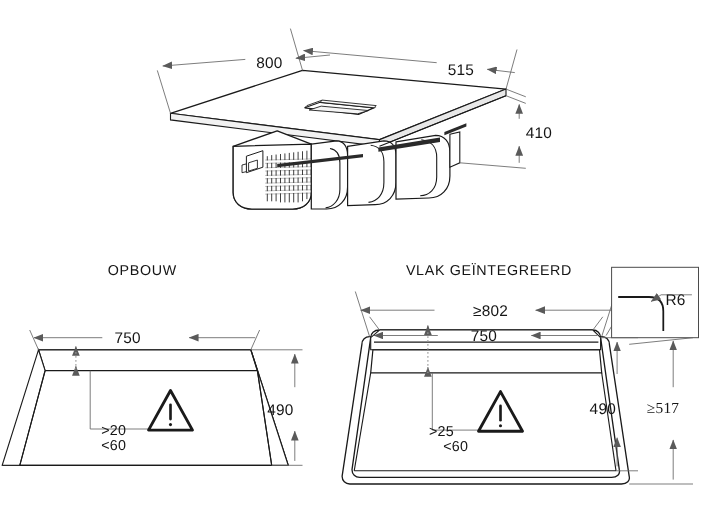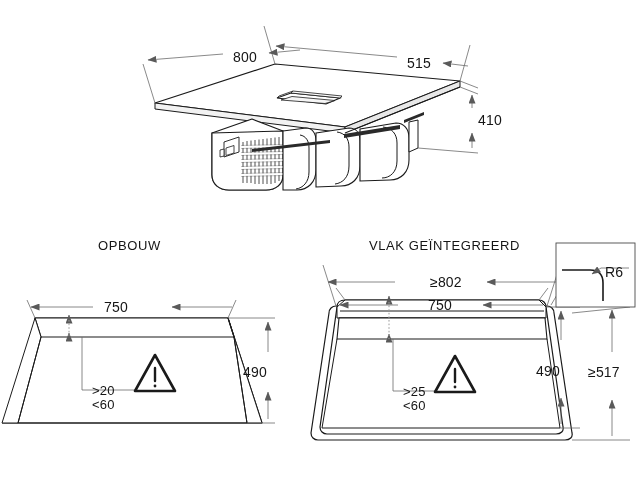--- a/index.html
+++ b/index.html
@@ -299,21 +299,21 @@
   <div class="lbl small" style="left:92px; top:383px;">&lt;60</div>
 
   <div class="lbl title" style="left:369px; top:238px;">VLAK GEÏNTEGREERD</div>
 
   <div class="lbl dim" style="left:416px; top:274px;margin-left:14px;">≥802</div>
 
   <div class="lbl dim" style="left:428px; top:297px;">750</div>
 
   <div class="lbl dim" style="left:536px; top:363px;">490</div>
 
-  <div class="lbl dim" style="left:588px; top:364px;">≥517</div>
-
-  <div class="lbl small" style="left:403px; top:370px;text-align:right;">&gt;25</div>
+  <div class="lbl dim" style="left:588px; top:364px;font-family:Liberation Serif, serif;">≥517</div>
+
+  <div class="lbl small" style="left:390px; top:370px;text-align:right;">&gt;25</div>
 
   <div class="lbl small" style="left:403px; top:384px;">&lt;60</div>
 
   <div class="lbl dim" style="left:605px; top:264px;">R6</div>
 
 </div>
 
 </body></html>

